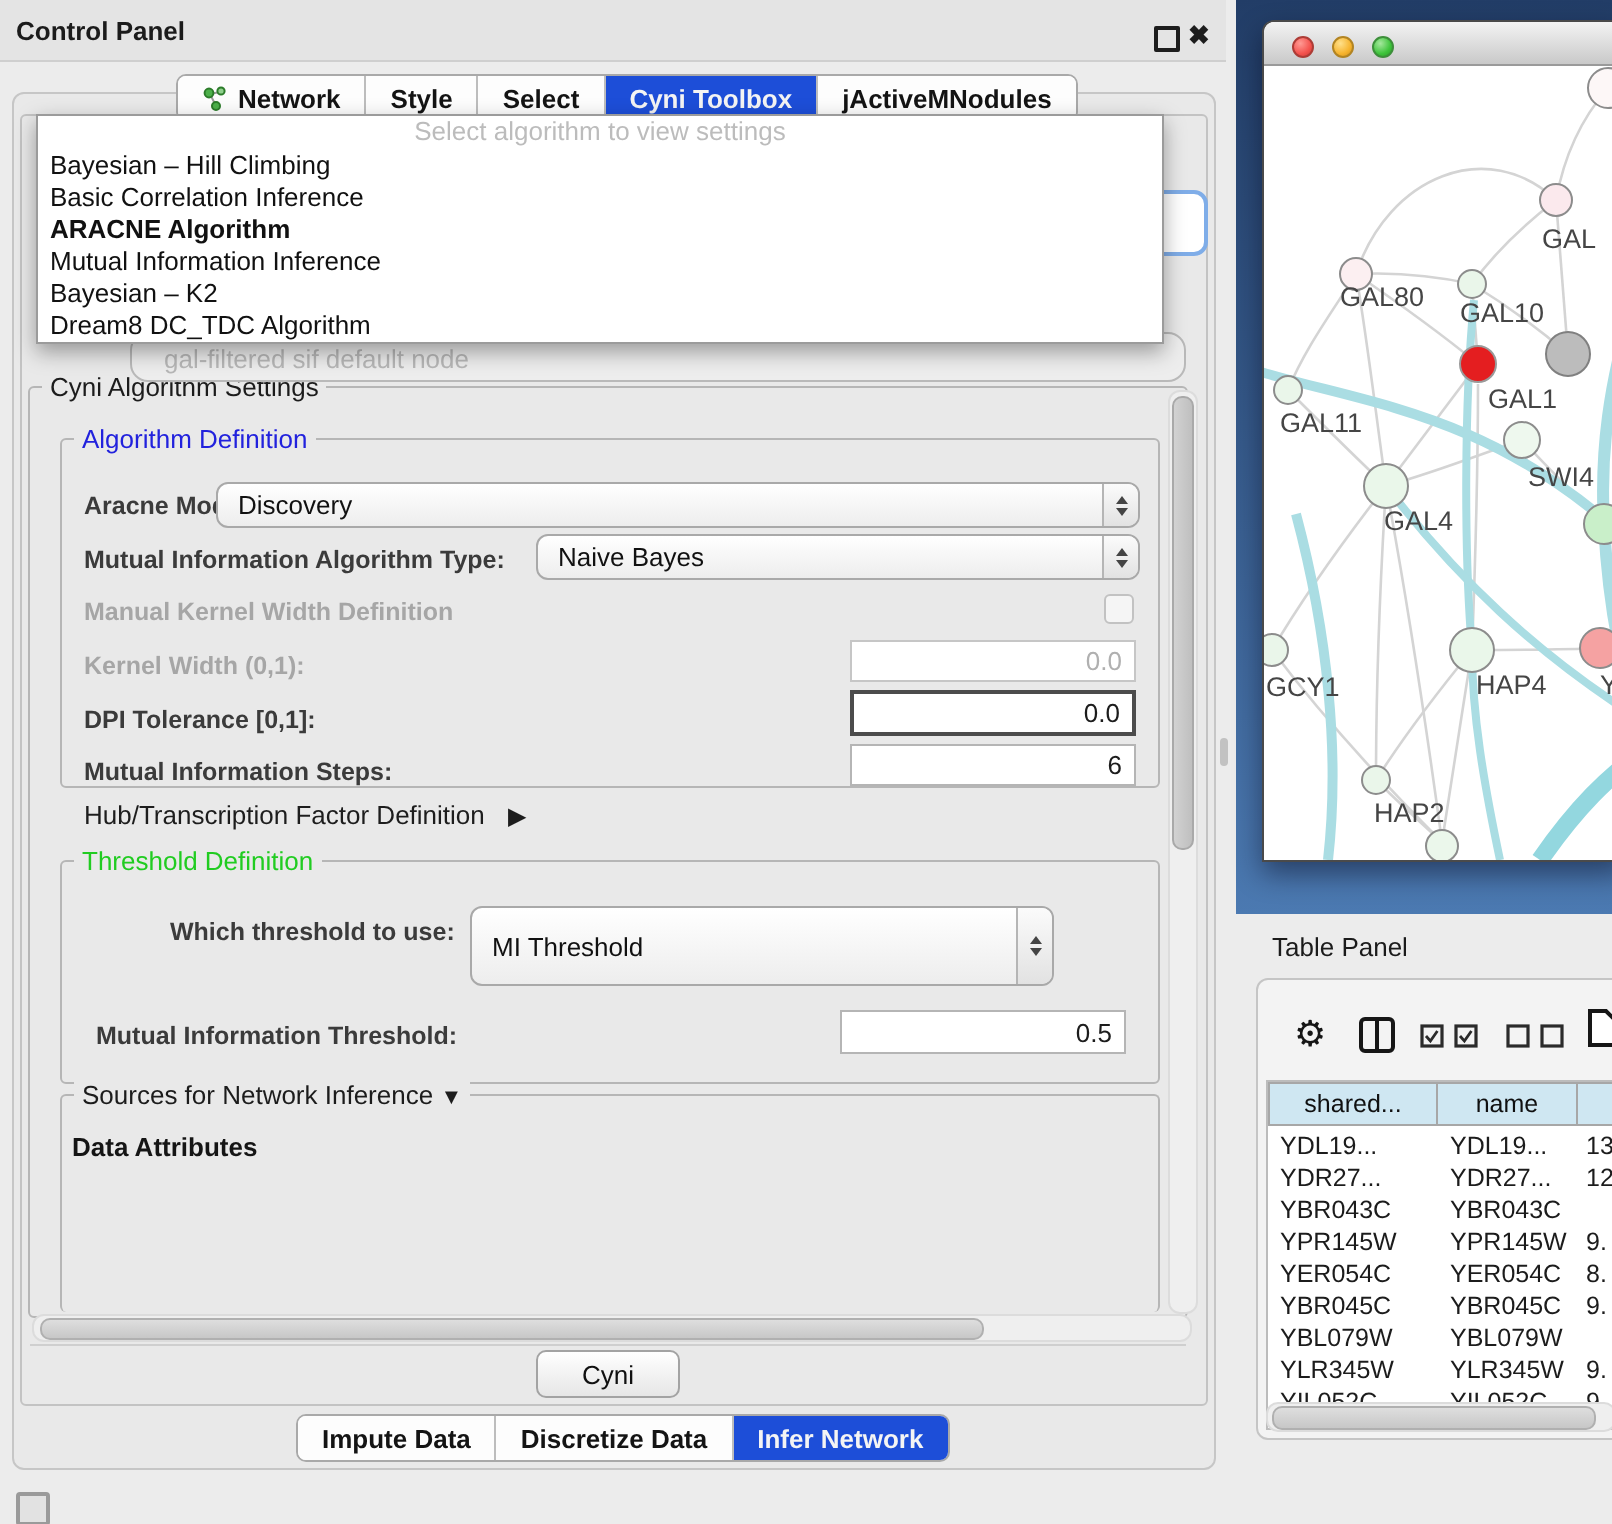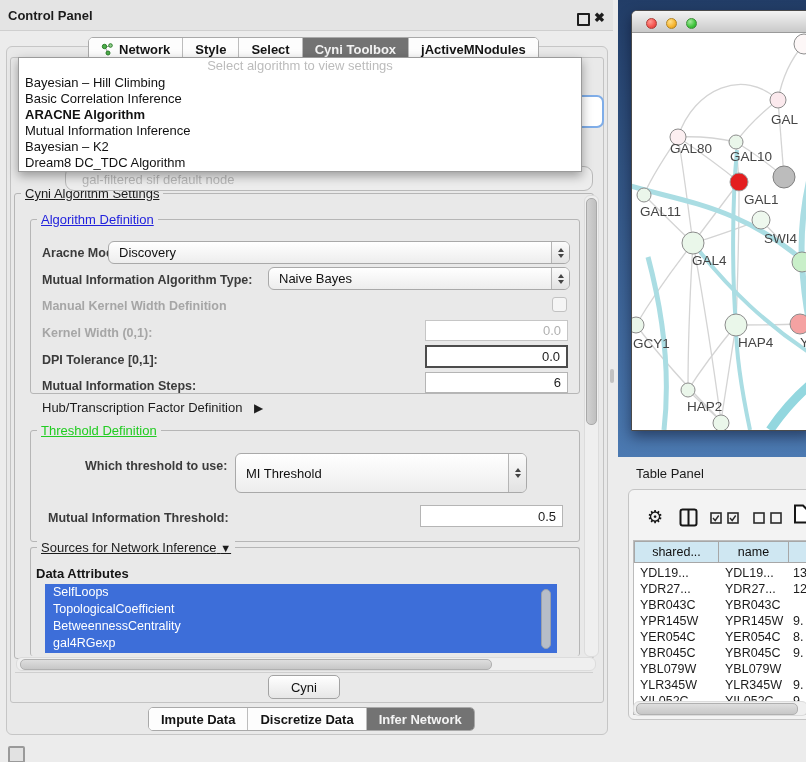--- a/index.html
+++ b/index.html
@@ -14,36 +14,36 @@
   .close-x{left:594px;top:10px;font-size:13px;font-weight:bold;color:#1d1d1d;}
 
   .cp-outer{left:6px;top:46px;width:600px;height:687px;border:1px solid #c6c6c6;border-radius:6px;background:#e9e9e9;}
   .cp-inner{left:10px;top:57px;width:592px;height:644px;border:1px solid #c3c3c3;border-radius:3px;background:#e9e9e9;}
 
   
   .tabbar{display:flex;height:22px;border:1px solid #a9a9a9;border-radius:5px;overflow:hidden;background:#fdfdfd;}
   .tab{display:flex;align-items:center;gap:5px;padding:0 12px;font-size:13px;font-weight:bold;
        color:#141414;background:#fdfdfd;border-right:1px solid #bdbdbd;white-space:nowrap;}
   .tab:last-child{border-right:none;}
-  .tab.sel{background:#737373;color:#f4f4f4;}
+  .tab.sel{background:#1d4ed8;color:#f4f4f4;}
 
   
   .popup{left:18px;top:57px;width:562px;height:113px;background:#ffffff;border:1px solid #9b9b9b;
          box-shadow:0 4px 10px rgba(0,0,0,.35);z-index:12;font-size:13px;}
   .popup .ph{height:17px;text-align:center;color:#bcbcbc;}
   .popup .it{height:16px;line-height:16px;padding-left:6px;color:#111;}
   .popup .it.bold{font-weight:bold;}
 
   .combo-focus{left:80px;top:95px;width:520px;height:29px;border:2px solid #7fade8;border-radius:7px;background:#fff;z-index:2;}
   .combo-ghost{left:65px;top:166px;width:528px;height:25px;border:1px solid #b9b9b9;border-radius:9px;background:#ededed;
                color:#b7b7b7;font-size:13px;line-height:25px;padding-left:16px;z-index:1;box-sizing:border-box;}
 
   
   .grp{border:1px solid #b6b6b6;border-radius:3px;}
-  .legend{position:absolute;top:-8px;left:6px;background:#e9e9e9;padding:0 4px;font-size:13px;white-space:nowrap;text-decoration:underline;}
+  .legend{position:absolute;top:-8px;left:6px;background:#e9e9e9;padding:0 4px;font-size:13px;white-space:nowrap;}
   .legend.blue{color:#2222dd;}
   .legend.green{color:#21cc21;}
 
   .lbl{font-size:12.5px;font-weight:bold;color:#3b3b3b;white-space:nowrap;}
   .lbl.dis{color:#a6a6a6;}
 
   .combo{display:flex;align-items:center;height:23px;border:1px solid #a9a9a9;border-radius:6px;
          background:linear-gradient(#ffffff,#ededed);font-size:13px;box-sizing:border-box;}
   .combo .val{flex:1;padding-left:10px;color:#111;white-space:nowrap;overflow:hidden;}
   .combo .step{width:17px;align-self:stretch;border-left:1px solid #b5b5b5;display:flex;flex-direction:column;
@@ -204,27 +204,20 @@
   <div class="abs field" style="left:420px;top:505px;width:143px;height:22px;line-height:22px;">0.5</div>
 
   <div class="abs grp" style="left:30px;top:547px;width:548px;height:108px;border-bottom:none;">
     <span class="legend">
       <span>Sources for Network Inference</span>
       <span style="font-size:11px;">▼</span>
     </span>
   </div>
   <div class="abs lbl" style="left:36px;top:566px;font-size:13px;color:#151515;">Data Attributes</div>
 
-  <div class="abs list" style="left:45px;top:584px;width:512px;height:69px;">
-    <div class="li">SelfLoops</div>
-    <div class="li">TopologicalCoefficient</div>
-    <div class="li">BetweennessCentrality</div>
-    <div class="li">gal4RGexp</div>
-    <div class="scroll-thumb" style="position:absolute;right:6px;top:5px;width:8px;height:58px;background:#b7bdc8;border-color:#9aa0ab;"></div>
-  </div>
 
   <div class="abs vscroll-track" style="left:16px;top:657px;width:578px;height:12px;">
     <div class="hthumb" style="position:absolute;left:3px;top:1px;width:470px;height:9px;"></div>
   </div>
 
   <div class="abs" style="left:15px;top:672px;width:578px;height:1px;background:#cfcfcf;"></div>
 
   <div class="abs btn" style="left:268px;top:675px;width:70px;">
     <span>Cyni</span>
   </div>

